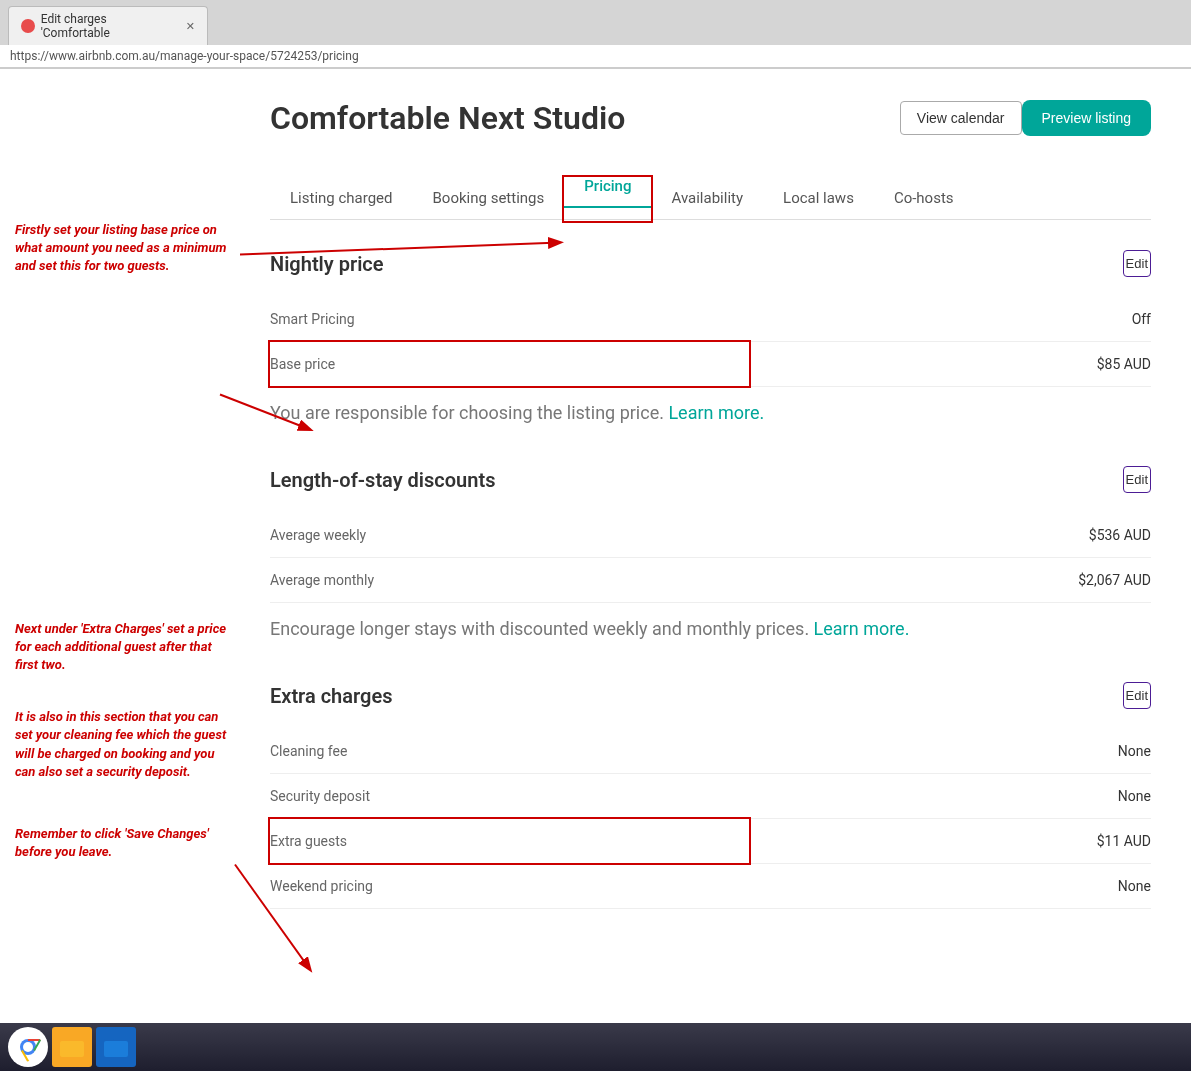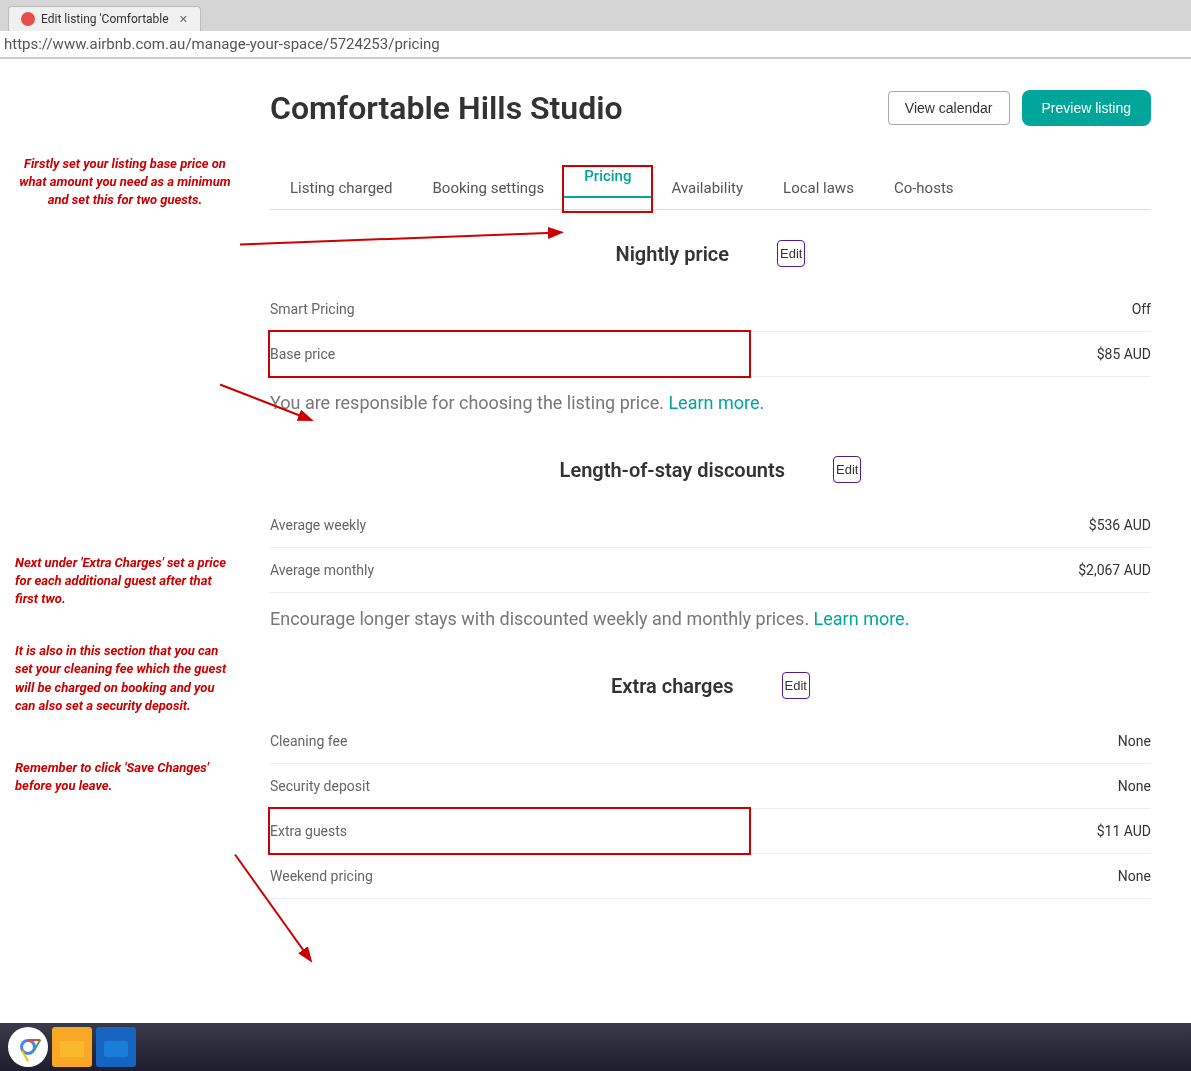--- a/index.html
+++ b/index.html
@@ -42,23 +42,23 @@
       display: inline-block;
     }
     .tab .close-tab {
       cursor: pointer;
       color: #666;
       font-size: 11px;
       margin-left: 4px;
     }
     .address-bar {
       background: #fff;
-      padding: 4px 4px;
+      padding: 4px 10px;
       border-bottom: 1px solid #ccc;
-      font-size: 15px;
+      font-size: 12px;
       color: #333;
     }
     .address-bar span {
       color: #555;
     }
 
     
     .page-container {
       display: flex;
       min-height: calc(1071px - 60px);
@@ -108,21 +108,20 @@
     }
 
     .listing-title {
       font-size: 32px;
       font-weight: 600;
       color: #333;
     }
 
     .header-buttons {
       display: flex;
-      gap: 12px;
       align-items: center;
     }
 
     .btn-view-calendar {
       border: 1px solid #aaa;
       background: #fff;
       color: #333;
       padding: 8px 16px;
       border-radius: 4px;
       cursor: pointer;
@@ -172,21 +171,21 @@
       background: #00a699;
     }
 
     
     .section {
       margin-bottom: 40px;
     }
 
     .section-header {
       display: flex;
-      justify-content: center;
+      justify-content: space-between;
       align-items: center;
       margin-bottom: 20px;
       gap: 48px;
     }
 
     .section-title {
       font-size: 20px;
       font-weight: 600;
       color: #333;
     }
@@ -318,46 +317,46 @@
       pointer-events: none;
     }
   </style>
 </head>
 <body>
 
 <div class="browser-top">
   <div class="tab-bar">
     <div class="tab">
       <span class="favicon"></span>
-      <span>Edit listing 'Comfortable</span>
+      <span>Edit charges 'Comfortable</span>
       <span class="close-tab">✕</span>
     </div>
   </div>
   <div class="address-bar">
     <span>https://www.airbnb.com.au/manage-your-space/5724253/pricing</span>
   </div>
 </div>
 
 <div class="page-container">
 
   <div class="annotations">
     <br>
-    <div class="annotation" style="margin-top: 60px; text-align: center;">Firstly set your listing base price on what amount you need as a minimum and set this for two guests.</div>
+    <div class="annotation" style="margin-top: 116px;">Firstly set your listing base price on what amount you need as a minimum and set this for two guests.</div>
     <br>
     <div class="annotation" style="margin-top: 320px;">Next under 'Extra Charges' set a price for each additional guest after that first two.</div>
     <br>
     <div class="annotation" style="margin-top: 10px;">It is also in this section that you can set your cleaning fee which the guest will be charged on booking and you can also set a security deposit.</div>
     <br>
     <div class="annotation" style="margin-top: 20px;">Remember to click 'Save Changes' before you leave.</div>
   </div>
 
   <div class="main-content">
 
     <div class="page-header">
-      <h1 class="listing-title">Comfortable Hills Studio</h1>
+      <h1 class="listing-title">Comfortable Next Studio</h1>
       <div class="header-buttons">
         <button class="btn-view-calendar">View calendar</button>
         <button class="btn-preview">Preview listing</button>
       </div>
     </div>
 
     <nav class="tabs-nav">
       <a class="tab-item">Listing charged</a>
       <a class="tab-item">Booking settings</a>
       <div class="pricing-tab-wrapper">

